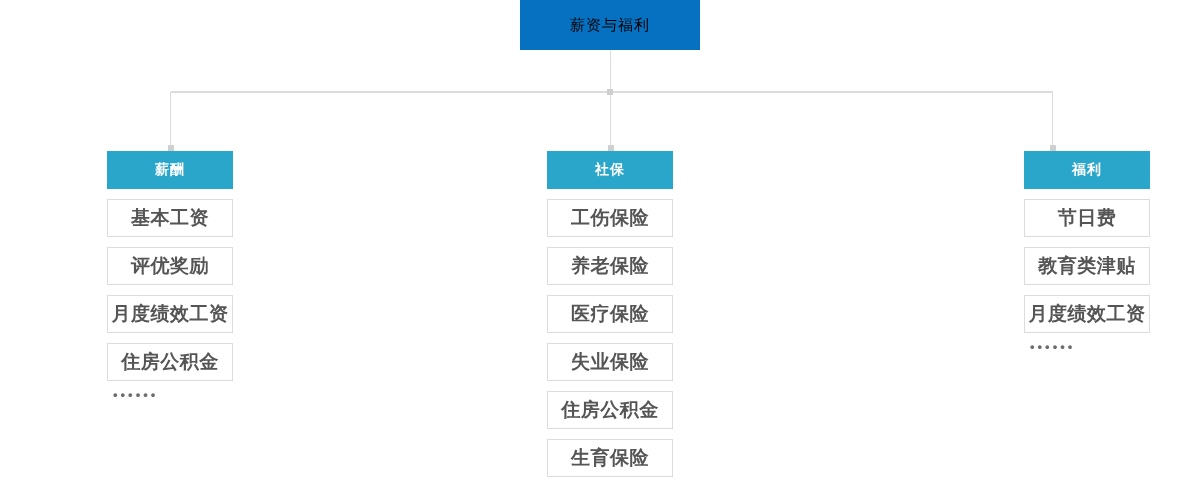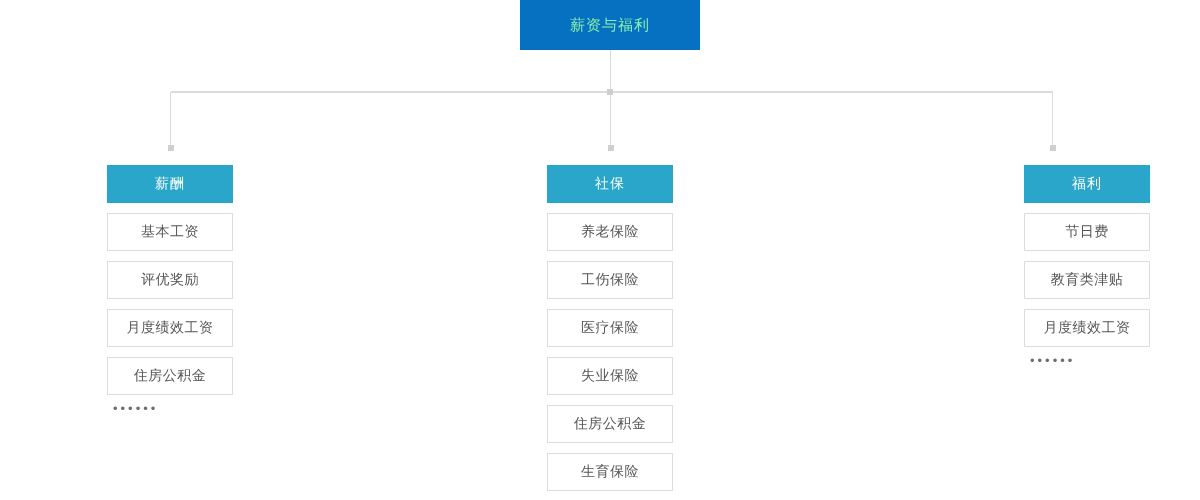--- a/index.html
+++ b/index.html
@@ -34,34 +34,35 @@
   }
 
   
   .root-node {
     position: absolute;
     left: 520px;
     top: 0px;
     width: 180px;
     height: 50px;
     background: #0571c0;
-    color: #86efac;
+    color: #000000;
     font-size: 15px;
     letter-spacing: 1px;
     display: flex;
     align-items: center;
     justify-content: center;
     box-sizing: border-box;
   }
 
   
   .branch {
     position: absolute;
-    top: 165px;
+    top: 151px;
     width: 126px;
+    font-weight: bold;
   }
   .branch-col-0 { left: 107px; }
   .branch-col-1 { left: 547px; }
   .branch-col-2 { left: 989px; padding-left: 35px; }
 
   .branch-header {
     width: 126px;
     height: 38px;
     background: #2ba6cb;
     color: #ffffff;
@@ -79,21 +80,21 @@
     list-style: none;
   }
 
   .leaf-node {
     width: 126px;
     height: 38px;
     margin-top: 10px;
     border: 1px solid #dcdcdc;
     background: #ffffff;
     color: #555555;
-    font-size: 14px;
+    font-size: 19px;
     letter-spacing: 0.5px;
     display: flex;
     align-items: center;
     justify-content: center;
     box-sizing: border-box;
     white-space: nowrap;
   }
 
   .more-dots {
     margin-top: 8px;
@@ -155,24 +156,24 @@
     </ul>
     <div class="more-dots">••••••</div>
   </div>
 
   <div class="branch branch-col-1">
     <div class="branch-header">
       <span>社保</span>
     </div>
     <ul class="leaf-list">
       <li class="leaf-node">
+          <span>工伤保险</span>
+        </li>
+      <li class="leaf-node">
           <span>养老保险</span>
-        </li>
-      <li class="leaf-node">
-          <span>工伤保险</span>
         </li>
       <li class="leaf-node">
           <span>医疗保险</span>
         </li>
       <li class="leaf-node">
           <span>失业保险</span>
         </li>
       <li class="leaf-node">
           <span>住房公积金</span>
         </li>

